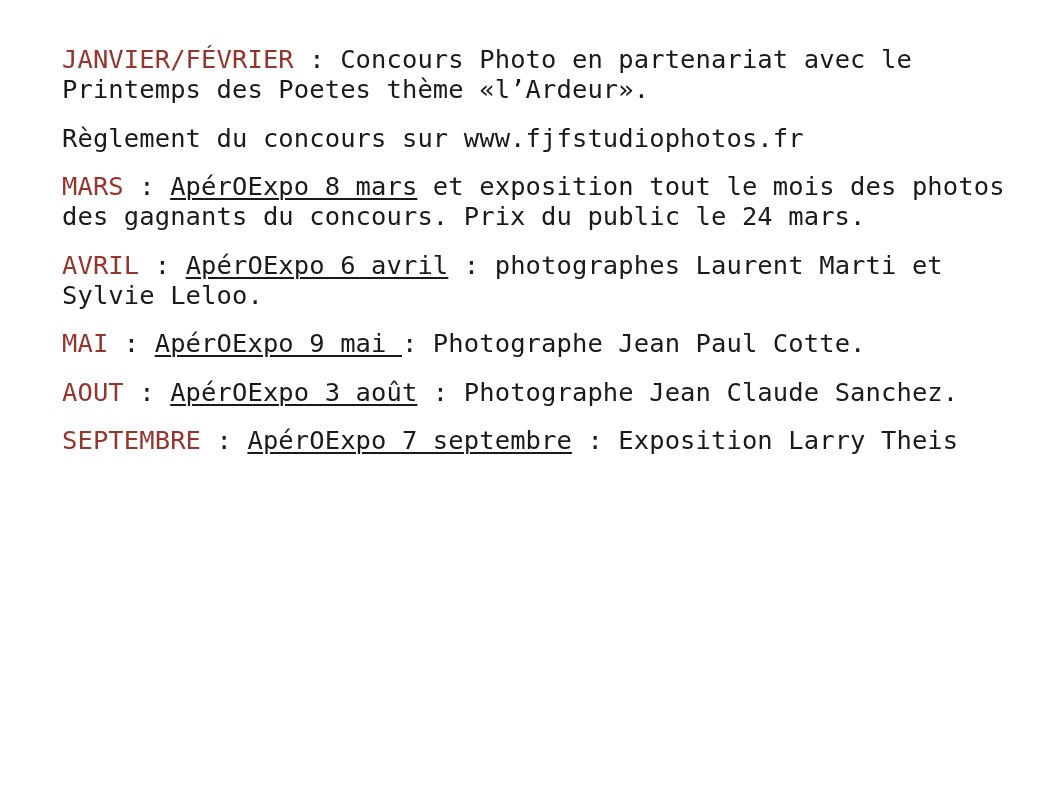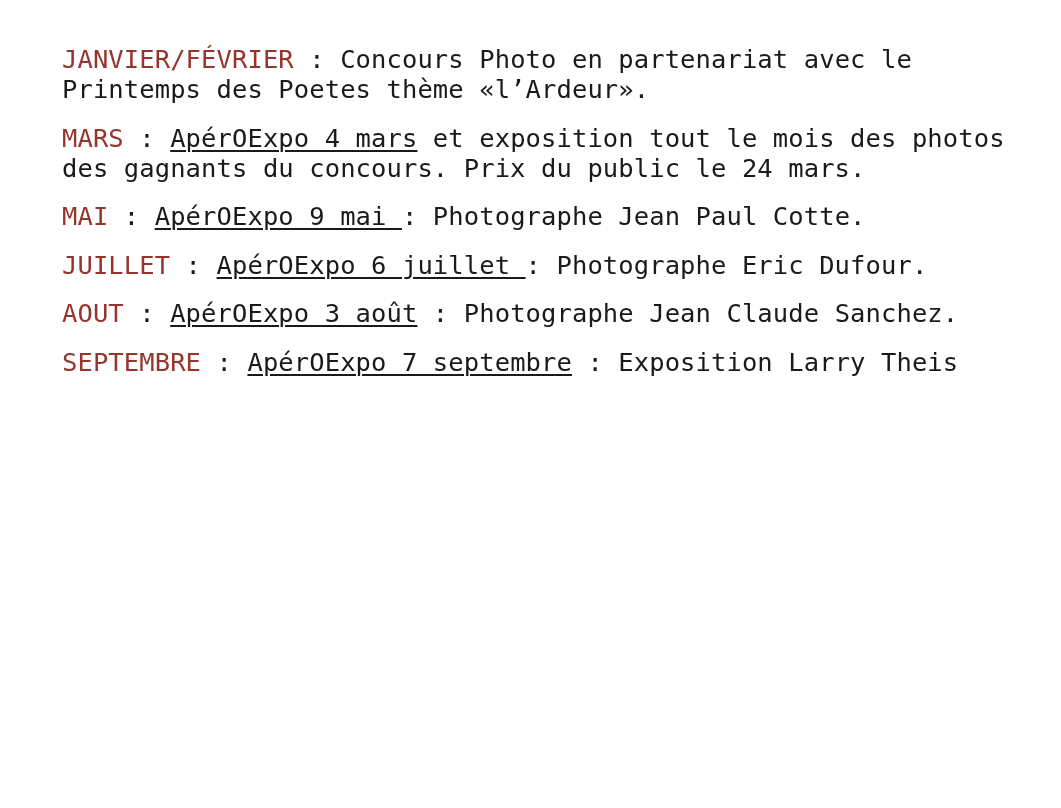--- a/index.html
+++ b/index.html
@@ -53,29 +53,30 @@
     line-height: 30px;
   }
 </style>
 </head>
 <body>
 
 <div class="page">
 
   <p class="entry"><span class="month">JANVIER/FÉVRIER</span><span class="plain"> : </span><span class="plain">Concours Photo en partenariat avec le Printemps des Poetes thème «l’Ardeur».</span></p>
 
+  <p class="entry"><span class="plain">Règlement du concours sur www.fjfstudiophotos.fr</span></p>
 
 
-  <p class="entry"><span class="month">MARS</span><span class="plain"> : </span><span class="evt">ApérOExpo 4 mars</span><span class="plain"> et exposition tout le mois des photos des gagnants du concours. Prix du public le 24 mars.</span></p>
+  <p class="entry"><span class="month">MARS</span><span class="plain"> : </span><span class="evt">ApérOExpo 8 mars</span><span class="plain"> et exposition tout le mois des photos des gagnants du concours. Prix du public le 24 mars.</span></p>
 
+  <p class="entry"><span class="month">AVRIL</span><span class="plain"> : </span><span class="evt">ApérOExpo 6 avril</span><span class="plain"> : photographes Laurent Marti et Sylvie Leloo.</span></p>
 
   <p class="entry"><span class="month">MAI</span><span class="plain"> : </span><span class="evt">ApérOExpo 9 mai </span><span class="plain">: Photographe Jean Paul Cotte.</span></p>
 
 
-  <p class="entry"><span class="month">JUILLET</span><span class="plain"> : </span><span class="evt">ApérOExpo 6 juillet </span><span class="plain">: Photographe Eric Dufour.</span></p>
 
   <p class="entry"><span class="month">AOUT</span><span class="plain"> : </span><span class="evt">ApérOExpo 3 août</span><span class="plain"> : Photographe Jean Claude Sanchez.</span></p>
 
   <p class="entry tight"><span class="month">SEPTEMBRE</span><span class="plain"> : </span><span class="evt">ApérOExpo 7 septembre</span><span class="plain"> : Exposition Larry Theis</span></p>
 
   <div class="clip-bottom"><span class="plain">.</span></div>
 
 </div>
 
 </body></html>

